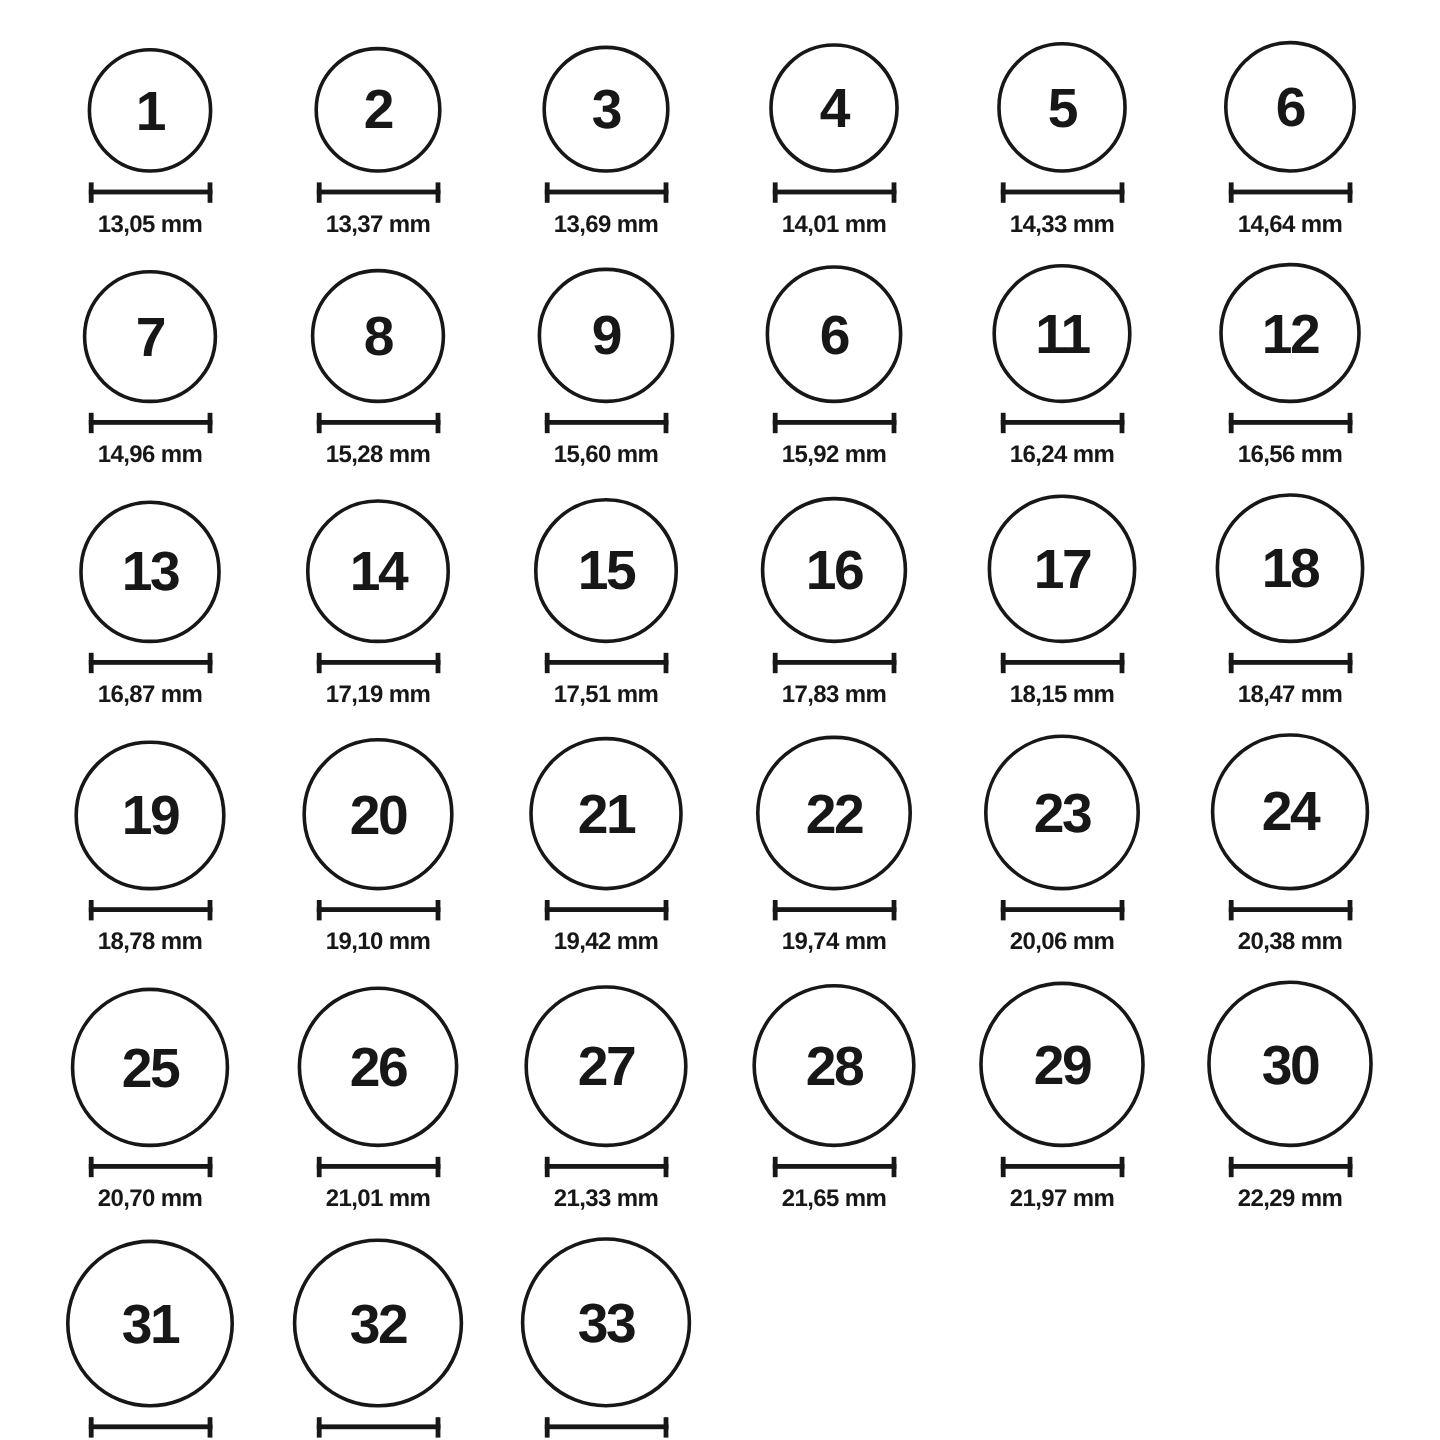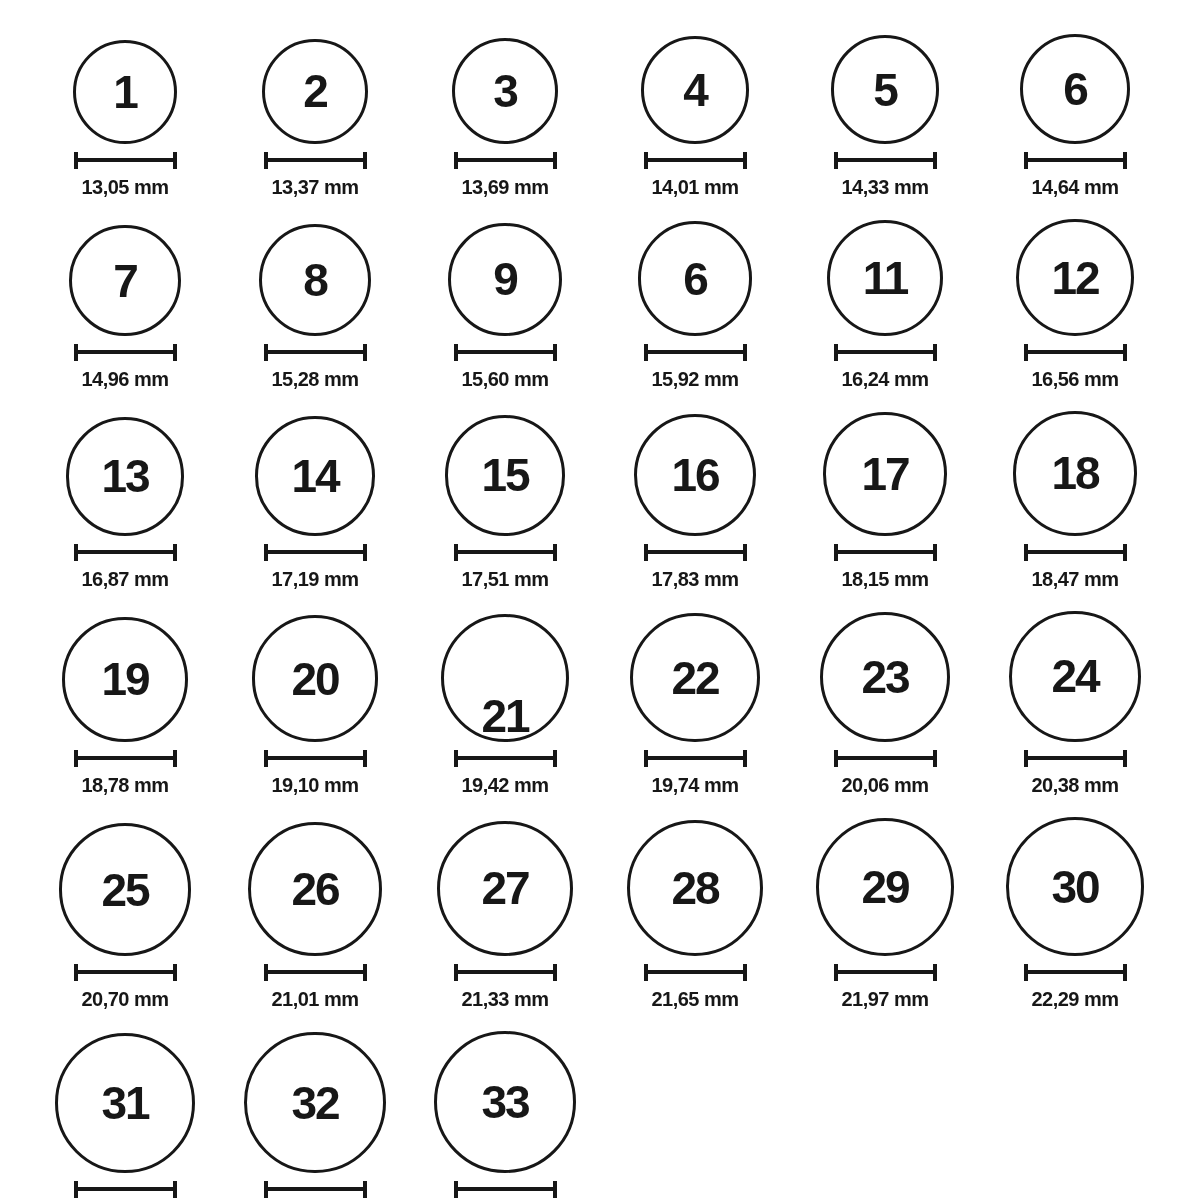--- a/index.html
+++ b/index.html
@@ -303,21 +303,21 @@
           <span class="num">20</span>
         </div>
         <div class="measure">
           <span class="bar"></span>
           <span class="tick left"></span>
           <span class="tick right"></span>
         </div>
         <div class="label">19,10 mm</div>
       </div>
       <div class="cell">
-        <div class="circle" style="width: 128px; height: 128px; align-items: flex-end;">
+        <div class="circle" style="width: 128px; height: 128px;">
           <span class="num">21</span>
         </div>
         <div class="measure">
           <span class="bar"></span>
           <span class="tick left"></span>
           <span class="tick right"></span>
         </div>
         <div class="label">19,42 mm</div>
       </div>
       <div class="cell">

